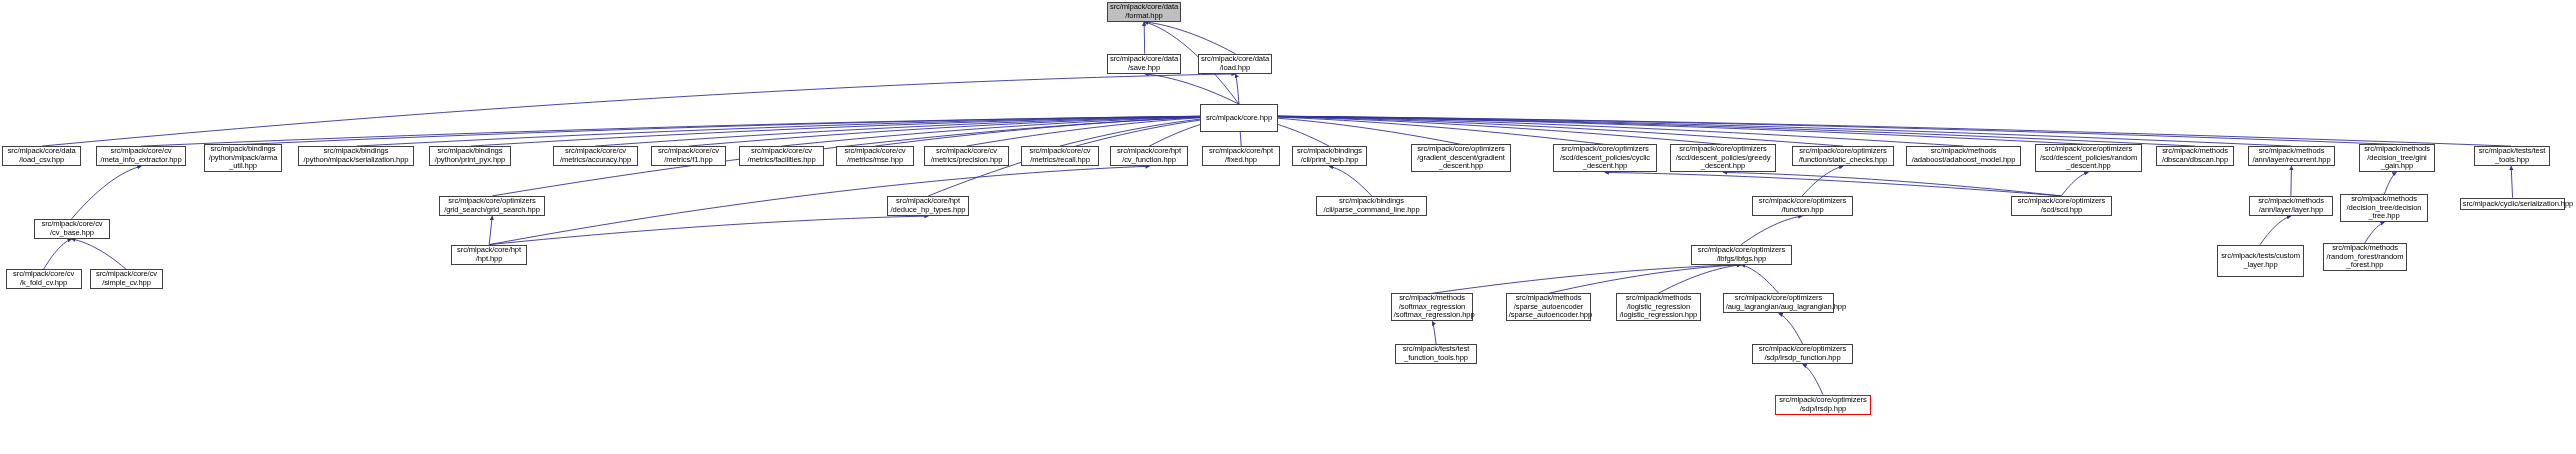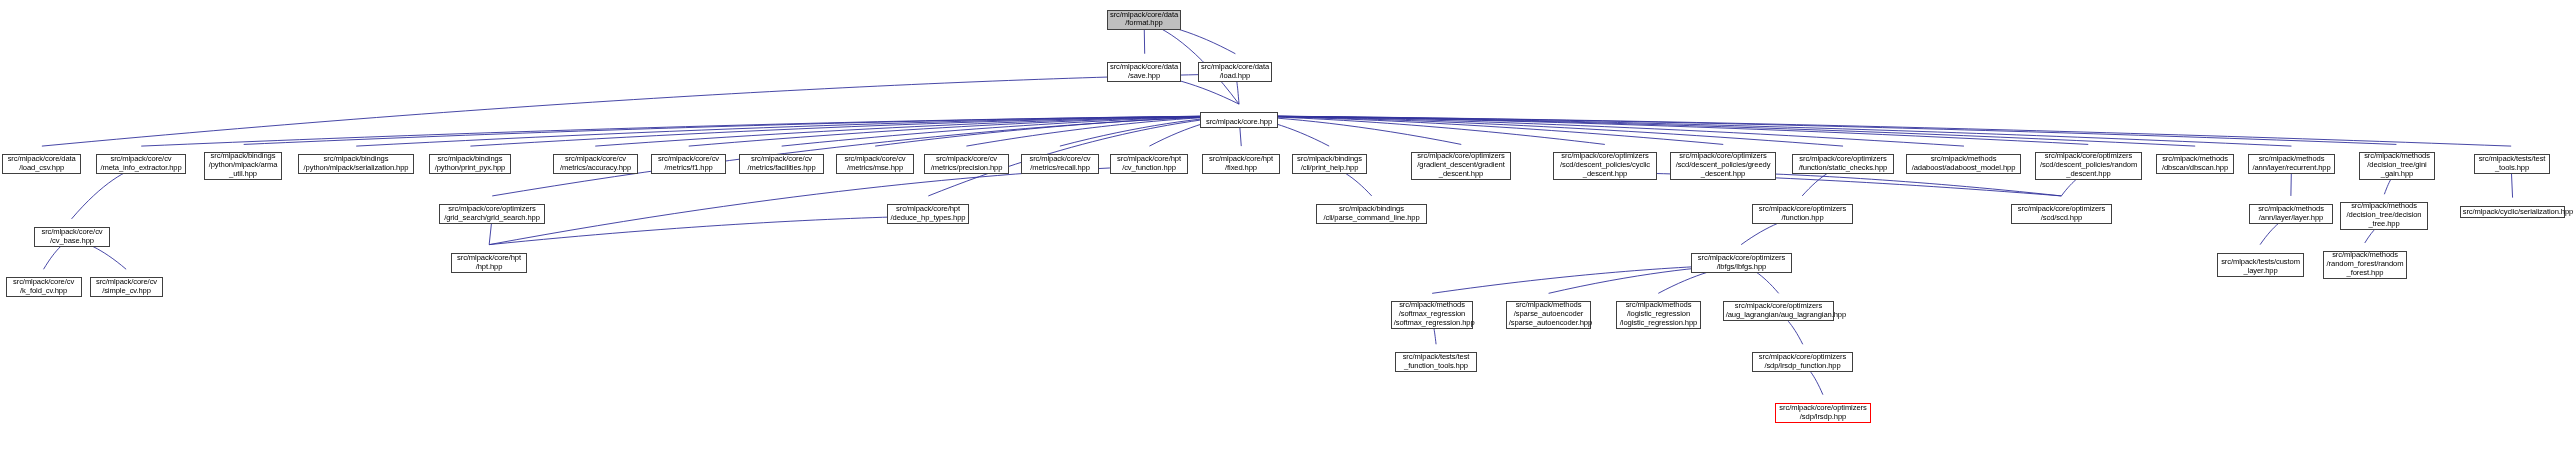--- a/index.html
+++ b/index.html
@@ -23,31 +23,30 @@
     width: 2576px;
     height: 454px;
     pointer-events: none;
   }
   .node {
     position: absolute;
     box-sizing: border-box;
     background: #ffffff;
     border: 0.6px solid #404040;
     display: flex;
-    align-items: flex-end;
+    align-items: center;
     justify-content: center;
     text-align: center;
     color: #000000;
     font-size: 7.6px;
     line-height: 8.7px;
     letter-spacing: -0.1px;
     white-space: pre-line;
     padding: 0.6px 1.7px;
     z-index: 2;
-    margin-top: 8px;
   }
   .node.root {
     background: #bfbfbf;
     border: 0.6px solid #404040;
   }
   .node.highlight {
     border: 0.6px solid #ff0000;
   }
   .node .label {
     display: block;
@@ -120,21 +119,21 @@
       <path d="M 3256 705 C 3239.8 667.2, 3227.2 654.24, 3220 651" fill="none" stroke="#31319c" stroke-width="1.6" marker-end="url(#arrow)"></path>
       <path d="M 4037 437 C 4061.75 401.3, 4081 389.06, 4092 386" fill="none" stroke="#31319c" stroke-width="1.6" marker-end="url(#arrow)"></path>
       <path d="M 4224 434 C 4239.75 408.1, 4252 399.22, 4259 397" fill="none" stroke="#31319c" stroke-width="1.6" marker-end="url(#arrow)"></path>
     </svg>
 <div class="node root" style="left: 1107px; top: 1.7px; width: 74px; height: 20px;"><span class="label">src/mlpack/core/data
 /format.hpp</span></div>
     <div class="node" style="left: 1107px; top: 54px; width: 74px; height: 20px;"><span class="label">src/mlpack/core/data
 /save.hpp</span></div>
     <div class="node" style="left: 1198px; top: 54px; width: 74px; height: 20px;"><span class="label">src/mlpack/core/data
 /load.hpp</span></div>
-    <div class="node" style="left: 1200px; top: 104px; width: 78px; height: 16px;"><span class="label">src/mlpack/core.hpp</span></div>
+    <div class="node" style="left: 1200px; top: 104px; width: 78px; height: 28px;"><span class="label">src/mlpack/core.hpp</span></div>
     <div class="node" style="left: 2.2px; top: 146px; width: 79px; height: 20px;"><span class="label">src/mlpack/core/data
 /load_csv.hpp</span></div>
     <div class="node" style="left: 96px; top: 146px; width: 90px; height: 20px;"><span class="label">src/mlpack/core/cv
 /meta_info_extractor.hpp</span></div>
     <div class="node" style="left: 204px; top: 144px; width: 78px; height: 28px;"><span class="label">src/mlpack/bindings
 /python/mlpack/arma
 _util.hpp</span></div>
     <div class="node" style="left: 298px; top: 146px; width: 116px; height: 20px;"><span class="label">src/mlpack/bindings
 /python/mlpack/serialization.hpp</span></div>
     <div class="node" style="left: 429px; top: 146px; width: 82px; height: 20px;"><span class="label">src/mlpack/bindings
@@ -197,21 +196,21 @@
 /ann/layer/layer.hpp</span></div>
     <div class="node" style="left: 2340px; top: 194px; width: 88px; height: 28px;"><span class="label">src/mlpack/methods
 /decision_tree/decision
 _tree.hpp</span></div>
     <div class="node" style="left: 34px; top: 219px; width: 76px; height: 20px;"><span class="label">src/mlpack/core/cv
 /cv_base.hpp</span></div>
     <div class="node" style="left: 451px; top: 245px; width: 76px; height: 20px;"><span class="label">src/mlpack/core/hpt
 /hpt.hpp</span></div>
     <div class="node" style="left: 1691px; top: 245px; width: 101px; height: 20px;"><span class="label">src/mlpack/core/optimizers
 /lbfgs/lbfgs.hpp</span></div>
-    <div class="node" style="left: 2217px; top: 245px; width: 87px; height: 24px;"><span class="label">src/mlpack/tests/custom
+    <div class="node" style="left: 2217px; top: 245px; width: 87px; height: 32px;"><span class="label">src/mlpack/tests/custom
 _layer.hpp</span></div>
     <div class="node" style="left: 2323px; top: 243px; width: 84px; height: 28px;"><span class="label">src/mlpack/methods
 /random_forest/random
 _forest.hpp</span></div>
     <div class="node" style="left: 5.6px; top: 269px; width: 76px; height: 20px;"><span class="label">src/mlpack/core/cv
 /k_fold_cv.hpp</span></div>
     <div class="node" style="left: 90px; top: 269px; width: 73px; height: 20px;"><span class="label">src/mlpack/core/cv
 /simple_cv.hpp</span></div>
     <div class="node" style="left: 1391px; top: 293px; width: 82px; height: 28px;"><span class="label">src/mlpack/methods
 /softmax_regression

